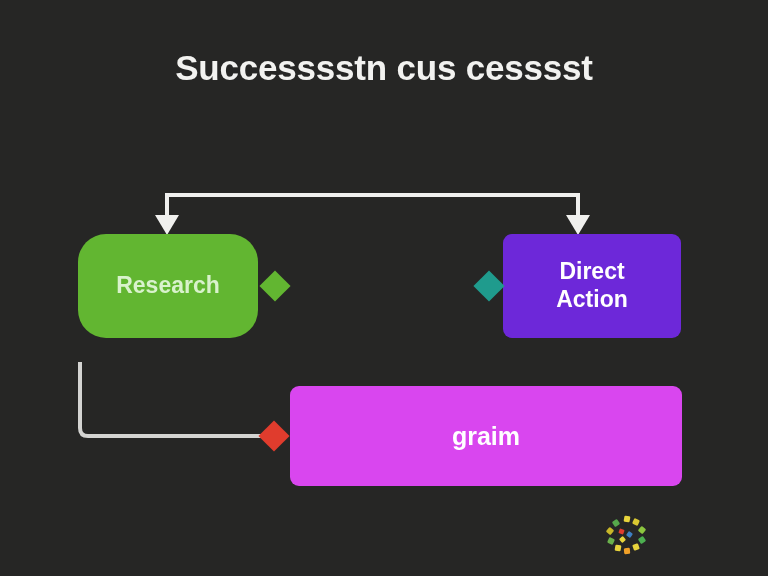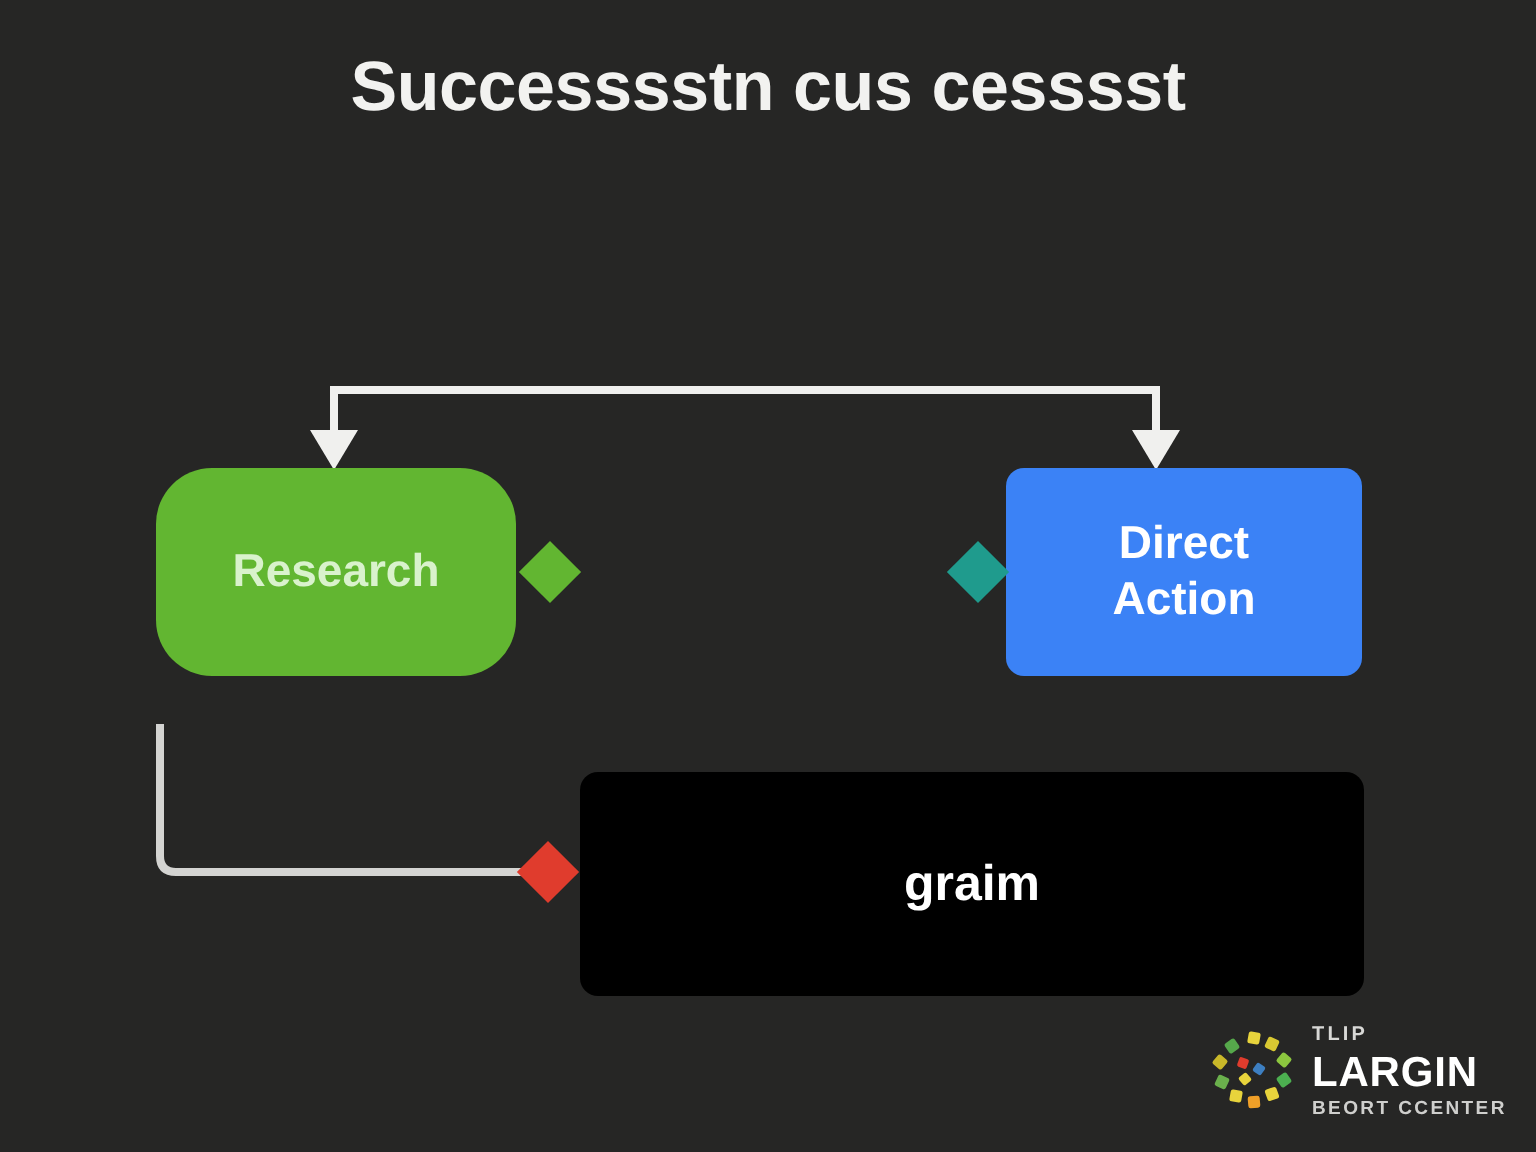--- a/index.html
+++ b/index.html
@@ -28,20 +28,21 @@
     width: 768px;
     text-align: center;
     color: #f2f2f0;
     font-size: 35px;
     font-weight: bold;
     line-height: 1.28;
     letter-spacing: -0.2px;
   }
   #title .tline {
     display: block;
+    margin-top: 24px;
   }
 
   
   .node {
     position: absolute;
     display: flex;
     align-items: center;
     justify-content: center;
     text-align: center;
     border-radius: 9px;
@@ -71,30 +72,30 @@
     height: 104px;
     background: #28a697;
     color: #ffffff;
     font-size: 23px;
   }
   #node-direct {
     left: 503px;
     top: 234px;
     width: 178px;
     height: 104px;
-    background: #3b82f6;
+    background: #6d28d9;
     color: #ffffff;
     font-size: 23px;
   }
   #node-goal {
     left: 290px;
     top: 386px;
     width: 392px;
-    height: 112px;
-    background: #000000;
+    height: 100px;
+    background: #d946ef;
     color: #ffffff;
     font-size: 25px;
   }
 
   
   .diamond {
     position: absolute;
     transform: rotate(45deg);
   }
   #diamond-1 {
@@ -225,20 +226,15 @@
           <rect x="15" y="35" width="6" height="6" rx="1.2" fill="#e8d43c" transform="rotate(100 18 38)"></rect>
           <rect x="8" y="28" width="6" height="6" rx="1.2" fill="#6ab04c" transform="rotate(115 11 31)"></rect>
           <rect x="7" y="18" width="6" height="6" rx="1.2" fill="#c9b829" transform="rotate(130 10 21)"></rect>
           <rect x="13" y="10" width="6" height="6" rx="1.2" fill="#56a84b" transform="rotate(145 16 13)"></rect>
           <rect x="19" y="19" width="5" height="5" rx="1" fill="#e03c2d" transform="rotate(20 21.5 21.5)"></rect>
           <rect x="27" y="22" width="5" height="5" rx="1" fill="#3d7fc1" transform="rotate(35 29.5 24.5)"></rect>
           <rect x="20" y="27" width="5" height="5" rx="1" fill="#e8d43c" transform="rotate(50 22.5 29.5)"></rect>
         </g>
       </svg>
     </div>
-    <div id="logo-text">
-      <span id="logo-line-1">TLIP</span>
-      <span id="logo-line-2">LARGIN</span>
-      <span id="logo-line-3">BEORT CCENTER</span>
-    </div>
   </div>
 
 </div>
 
 </body></html>

